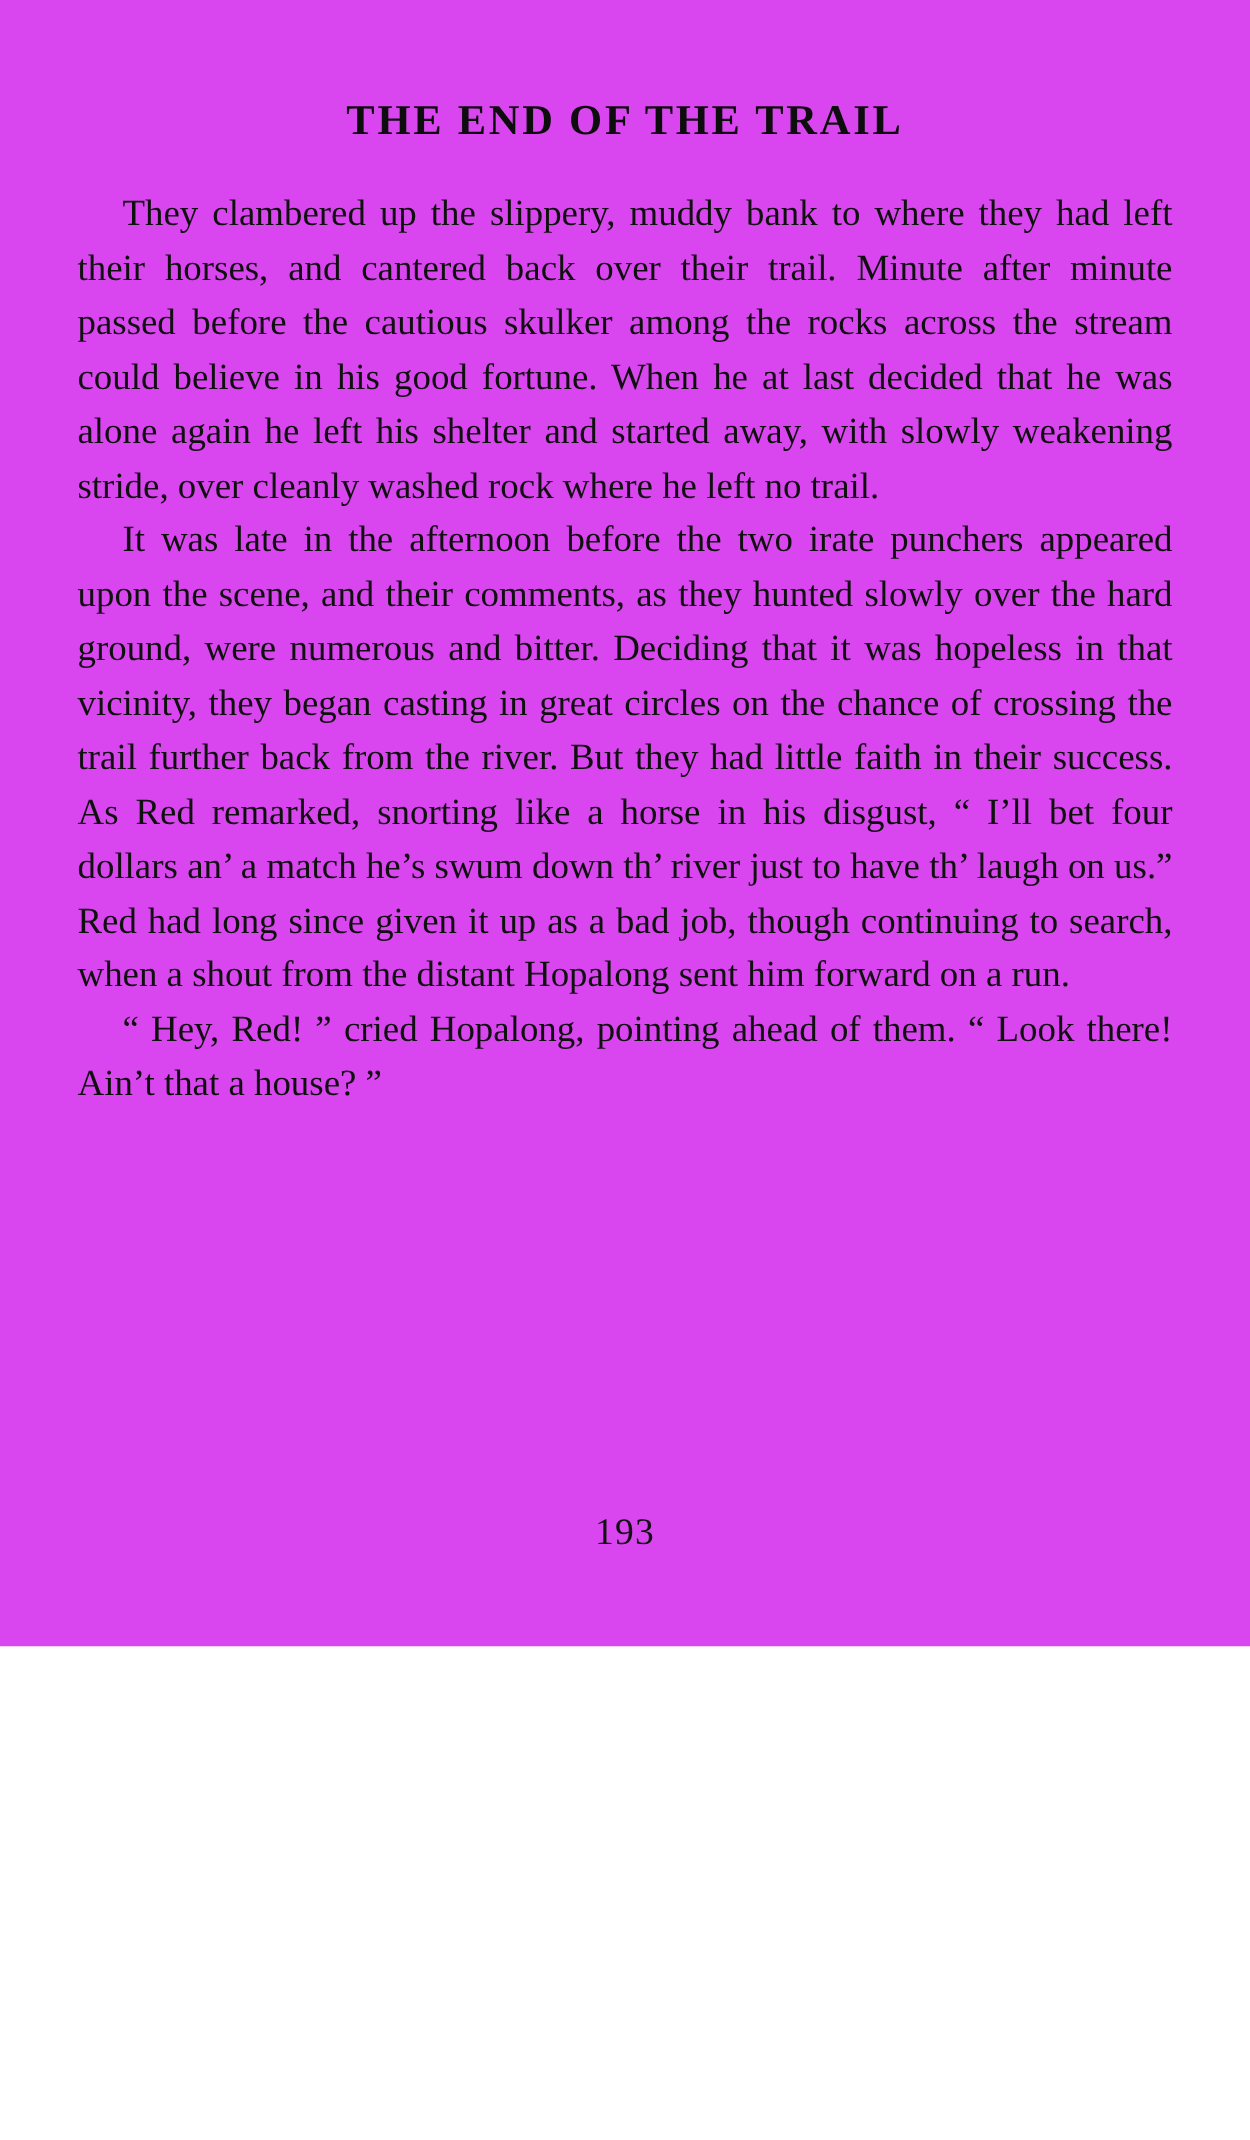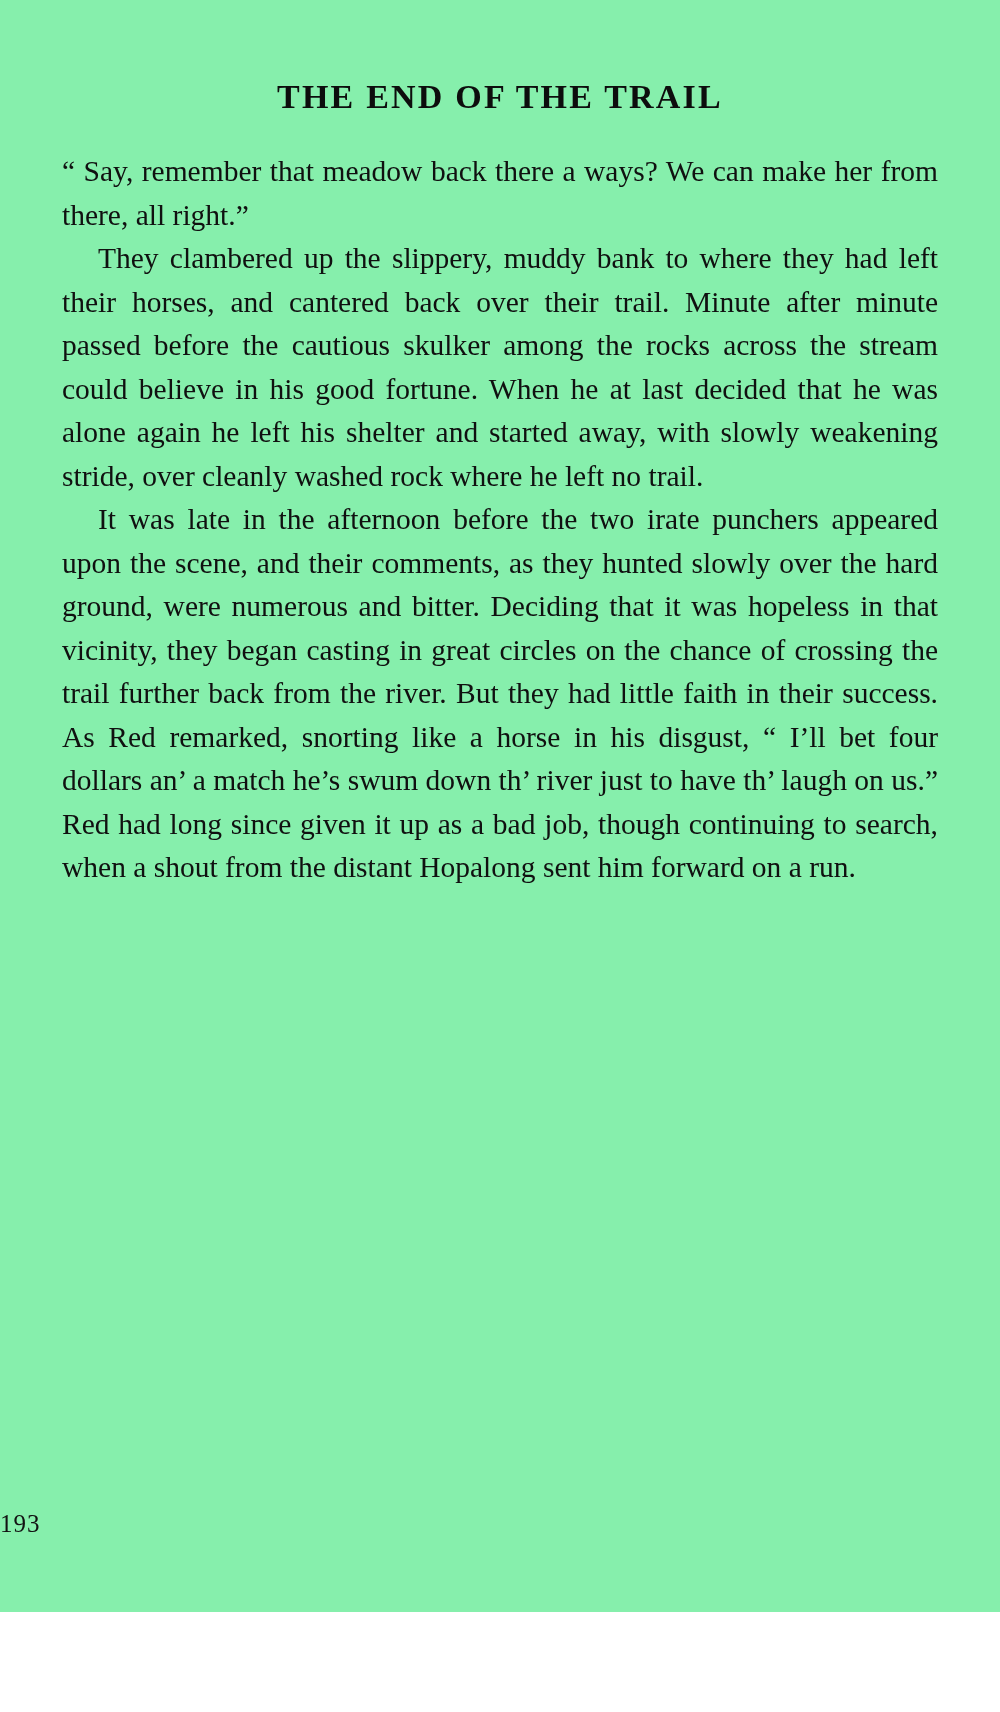--- a/index.html
+++ b/index.html
@@ -9,24 +9,24 @@
   }
   body {
     width: 1000px;
     height: 1712px;
     font-family: "Liberation Serif", serif;
     color: #111111;
   }
   .page {
     position: relative;
     width: 1000px;
-    height: 1612px;
+    height: 1317px;
     box-sizing: border-box;
     padding: 78px 62px 0 62px;
-    background: #86efac;
+    background: #d946ef;
   }
   .page-title {
     text-align: center;
     font-family: "Liberation Serif", serif;
     font-weight: bold;
     font-size: 34px;
     letter-spacing: 2.2px;
     margin: 0 0 34px 0;
     color: #0d0d0d;
   }
@@ -44,33 +44,34 @@
     text-indent: 36px;
   }
   .body-text p.first {
     text-indent: 0;
   }
   .page-number {
     position: absolute;
     left: 0;
     right: 0;
     bottom: 74px;
-    font-size: 25px;
+    text-align: center;
+    font-size: 30px;
     letter-spacing: 1px;
     color: #121212;
   }
 </style>
 </head>
 <body>
 
 <div class="page">
 
   <h1 class="page-title">THE END OF THE TRAIL</h1>
 
   <div class="body-text">
-    <p class="first">“ Say, remember that meadow back there a ways? We can make her from there, all right.”</p>
     <p>They clambered up the slippery, muddy bank to where they had left their horses, and cantered back over their trail.  Minute after minute passed before the cautious skulker among the rocks across the stream could believe in his good fortune.  When he at last decided that he was alone again he left his shelter and started away, with slowly weakening stride, over cleanly washed rock where he left no trail.</p>
     <p>It was late in the afternoon before the two irate punchers appeared upon the scene, and their comments, as they hunted slowly over the hard ground, were numerous and bitter.  Deciding that it was hopeless in that vicinity, they began casting in great circles on the chance of crossing the trail further back from the river.  But they had little faith in their success.  As Red remarked, snorting like a horse in his disgust, “ I’ll bet four dollars an’ a match he’s swum down th’ river just to have th’ laugh on us.”  Red had long since given it up as a bad job, though continuing to search, when a shout from the distant Hopalong sent him forward on a run.</p>
+    <p>“ Hey, Red! ” cried Hopalong, pointing ahead of them.  “ Look there!  Ain’t that a house? ”</p>
   </div>
 
   <div class="page-number">193</div>
 
 </div>
 
 </body></html>

